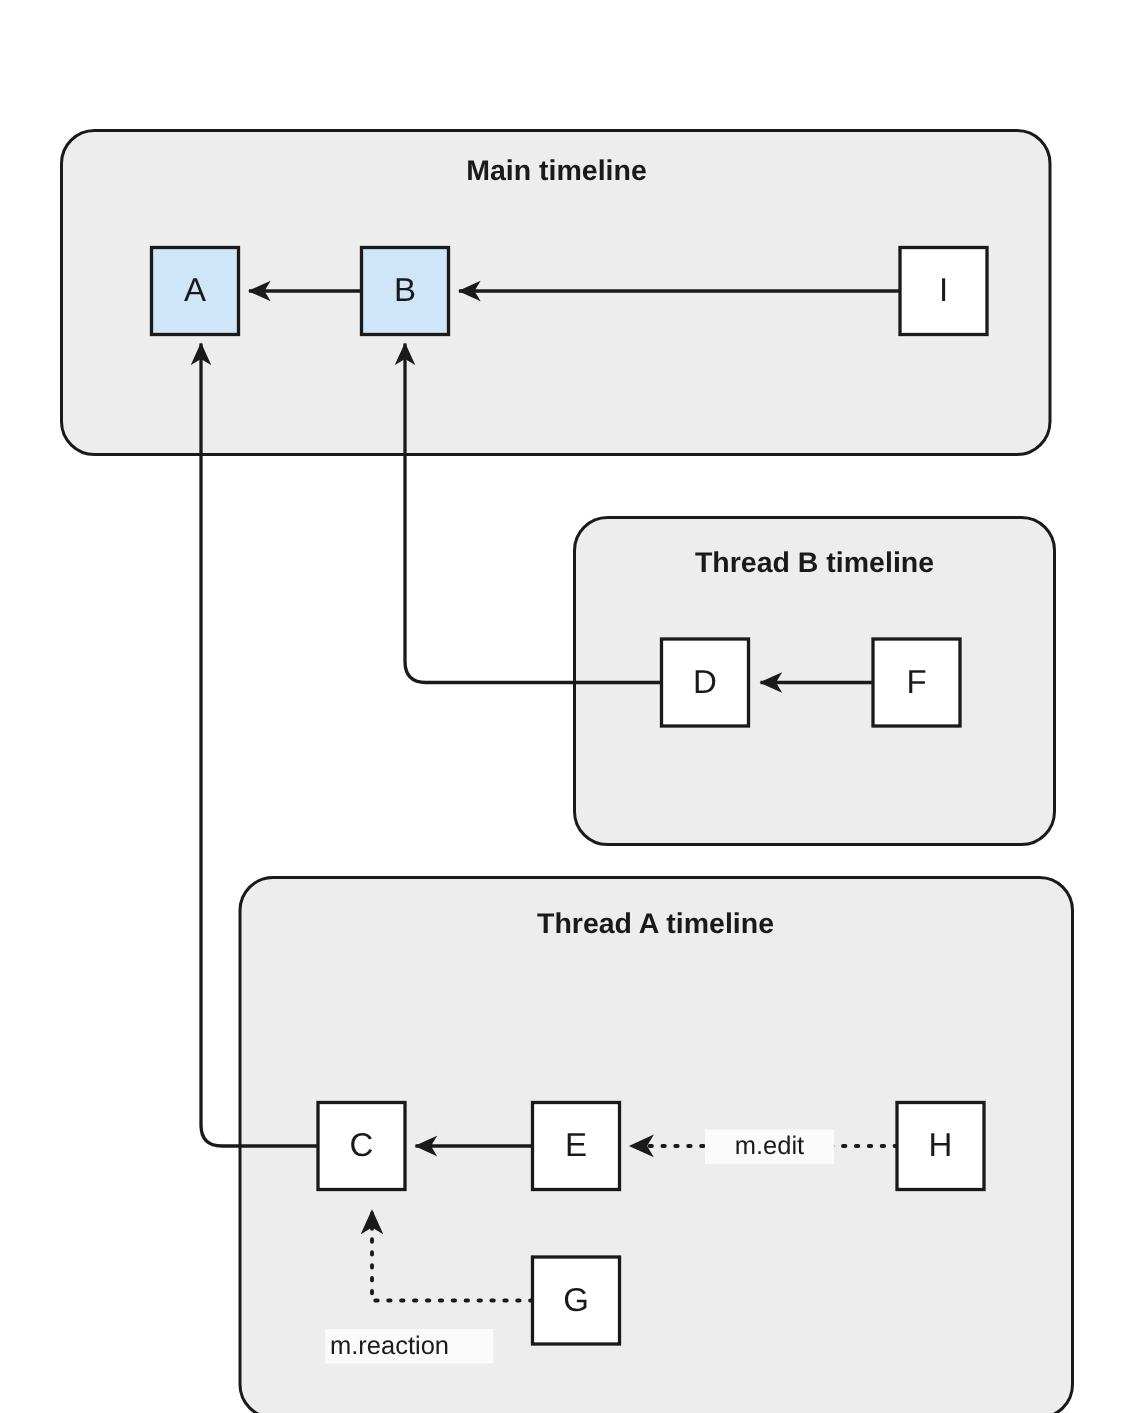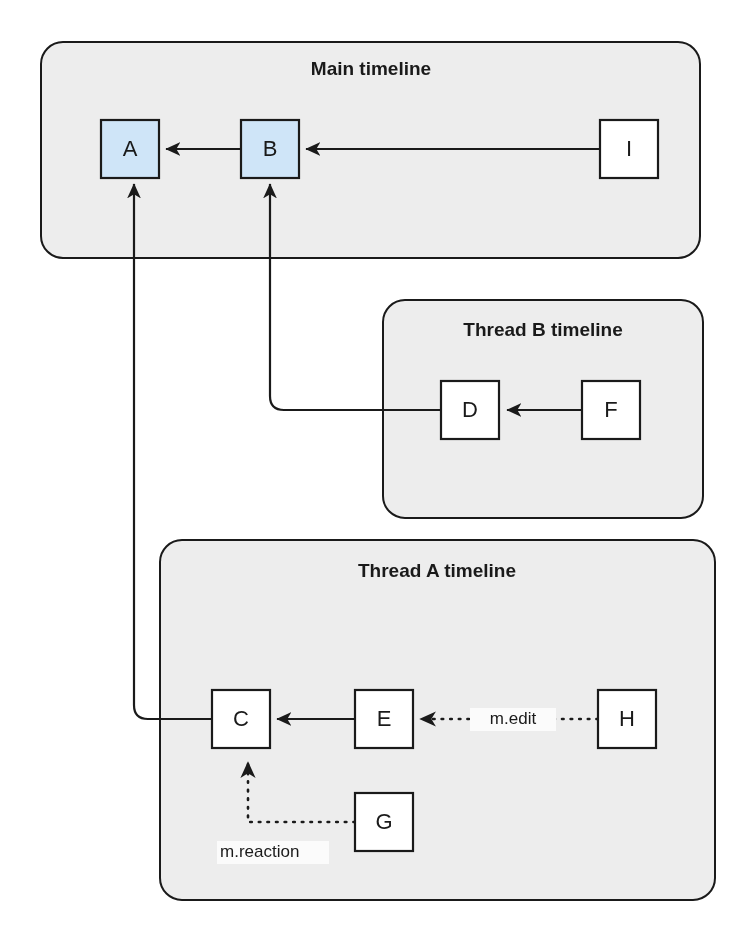--- a/index.html
+++ b/index.html
@@ -10,20 +10,21 @@
   body {
     width: 756px;
     height: 942px;
     font-family: "Liberation Sans", sans-serif;
     overflow: hidden;
   }
   #diagram-root {
     position: relative;
     width: 756px;
     height: 702px;
+    margin-top: 45px;
   }
   svg.diagram {
     display: block;
     width: 756px;
     height: 942px;
   }
   .group-box {
     fill: #ededed;
     stroke: #1a1a1a;
     stroke-width: 2;

